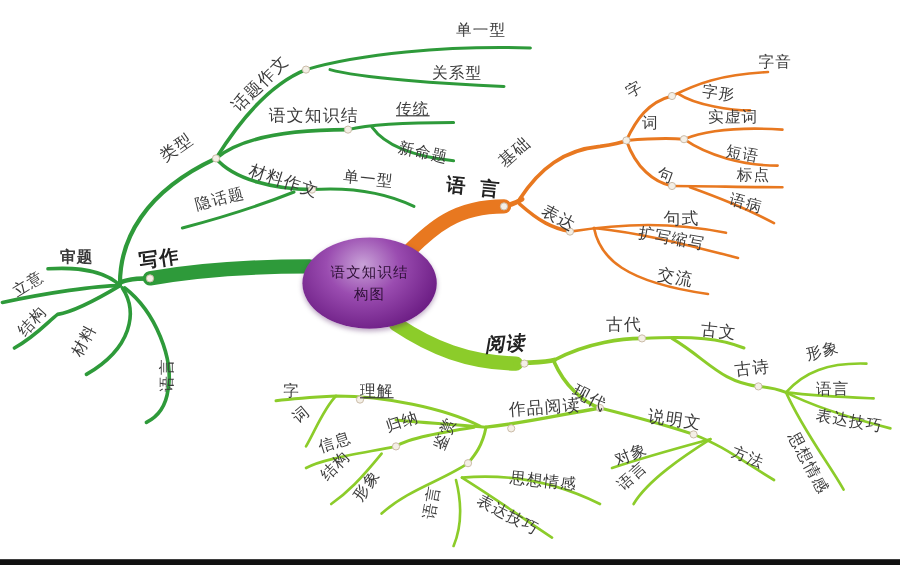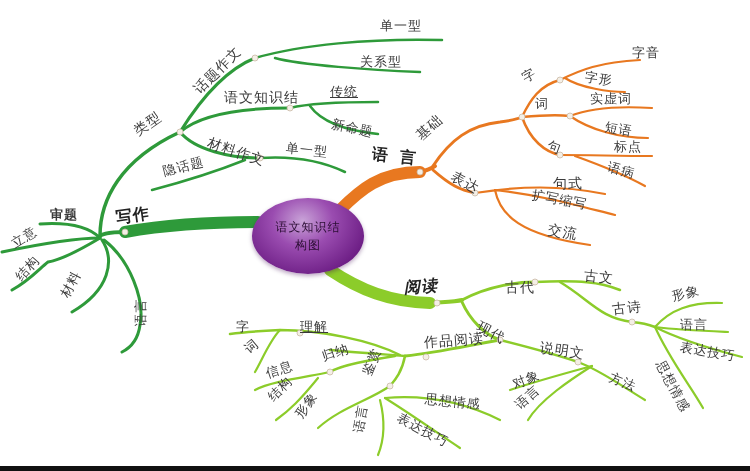--- a/index.html
+++ b/index.html
@@ -156,21 +156,21 @@
   <div class="lbl" style="left:605px;top:120px;transform:rotate(10deg);">短语</div>
   <div class="lbl" style="left:548px;top:138px;transform:rotate(20deg);">句</div>
   <div class="lbl" style="left:614px;top:140px;">标点</div>
   <div class="lbl" style="left:608px;top:160px;transform:rotate(15deg);">语病</div>
   <div class="lbl big" style="left:452px;top:168px;transform:rotate(28deg);">表达</div>
   <div class="lbl big" style="left:553px;top:176px;">句式</div>
   <div class="lbl" style="left:532px;top:188px;transform:rotate(10deg);">扩写缩写</div>
   <div class="lbl big" style="left:548px;top:222px;transform:rotate(10deg);">交流</div>
 
   <div class="lbl main" style="left:404px;top:280px;font-style:italic;transform:rotate(-4deg);">阅读</div>
-  <div class="lbl big" style="left:505px;top:280px;">古代</div>
+  <div class="lbl big" style="left:505px;top:264px;">古代</div>
   <div class="lbl big" style="left:584px;top:268px;transform:rotate(6deg);">古文</div>
   <div class="lbl big" style="left:612px;top:302px;transform:rotate(-6deg);">古诗</div>
   <div class="lbl" style="left:672px;top:290px;transform:rotate(-14deg);">形象</div>
   <div class="lbl" style="left:680px;top:318px;">语言</div>
   <div class="lbl" style="left:680px;top:340px;transform:rotate(10deg);">表达技巧</div>
   <div class="lbl" style="left:660px;top:355px;transform:rotate(62deg);">思想情感</div>
   <div class="lbl big" style="left:478px;top:318px;transform:rotate(28deg);">现代</div>
   <div class="lbl big" style="left:424px;top:335px;transform:rotate(-4deg);">作品阅读</div>
   <div class="lbl big" style="left:540px;top:340px;transform:rotate(8deg);">说明文</div>
   <div class="lbl" style="left:513px;top:378px;transform:rotate(-22deg);">对象</div>

